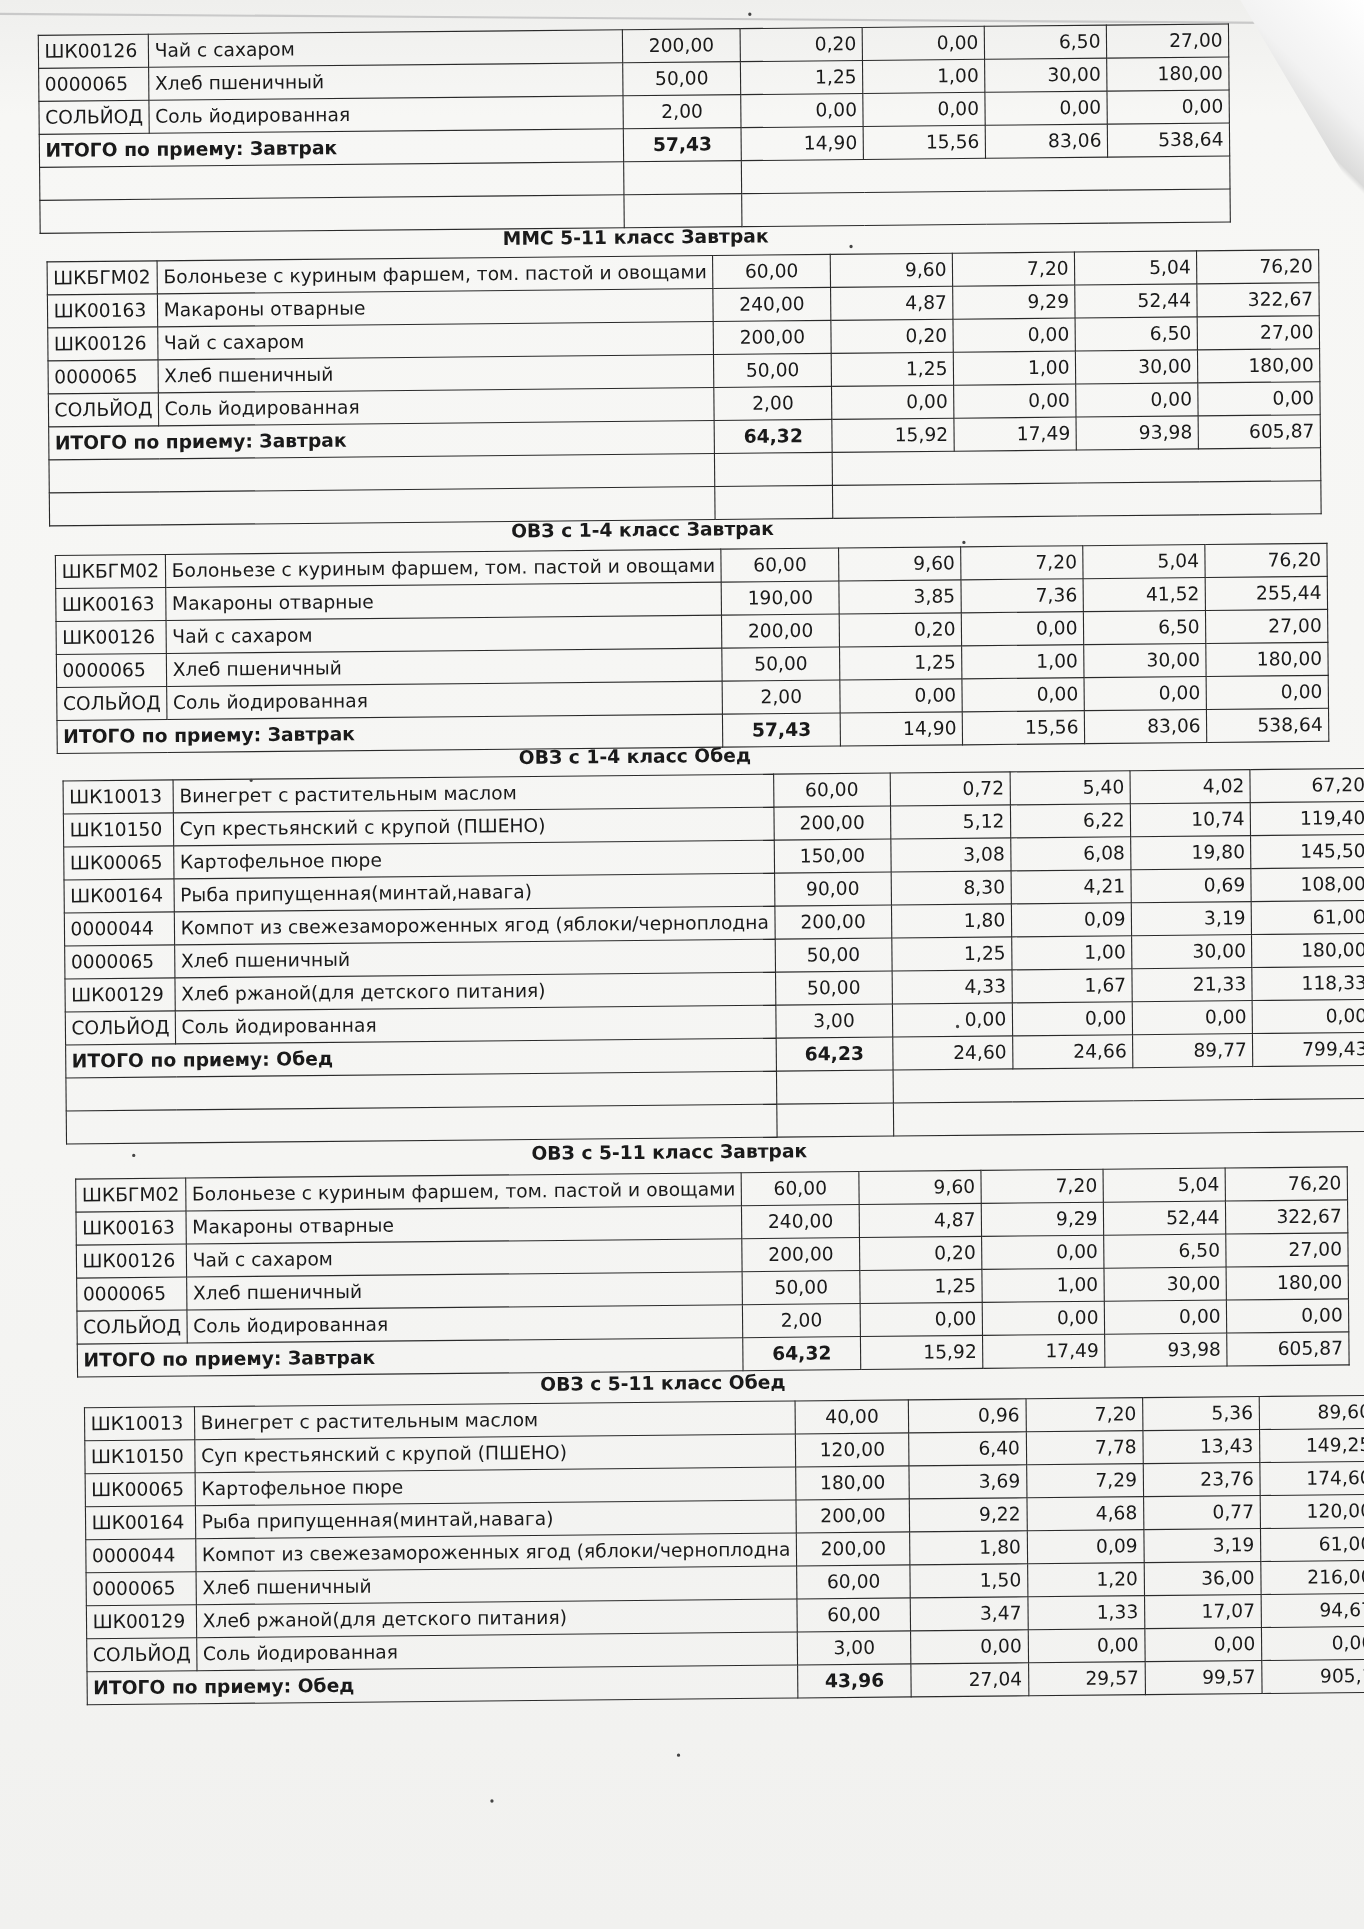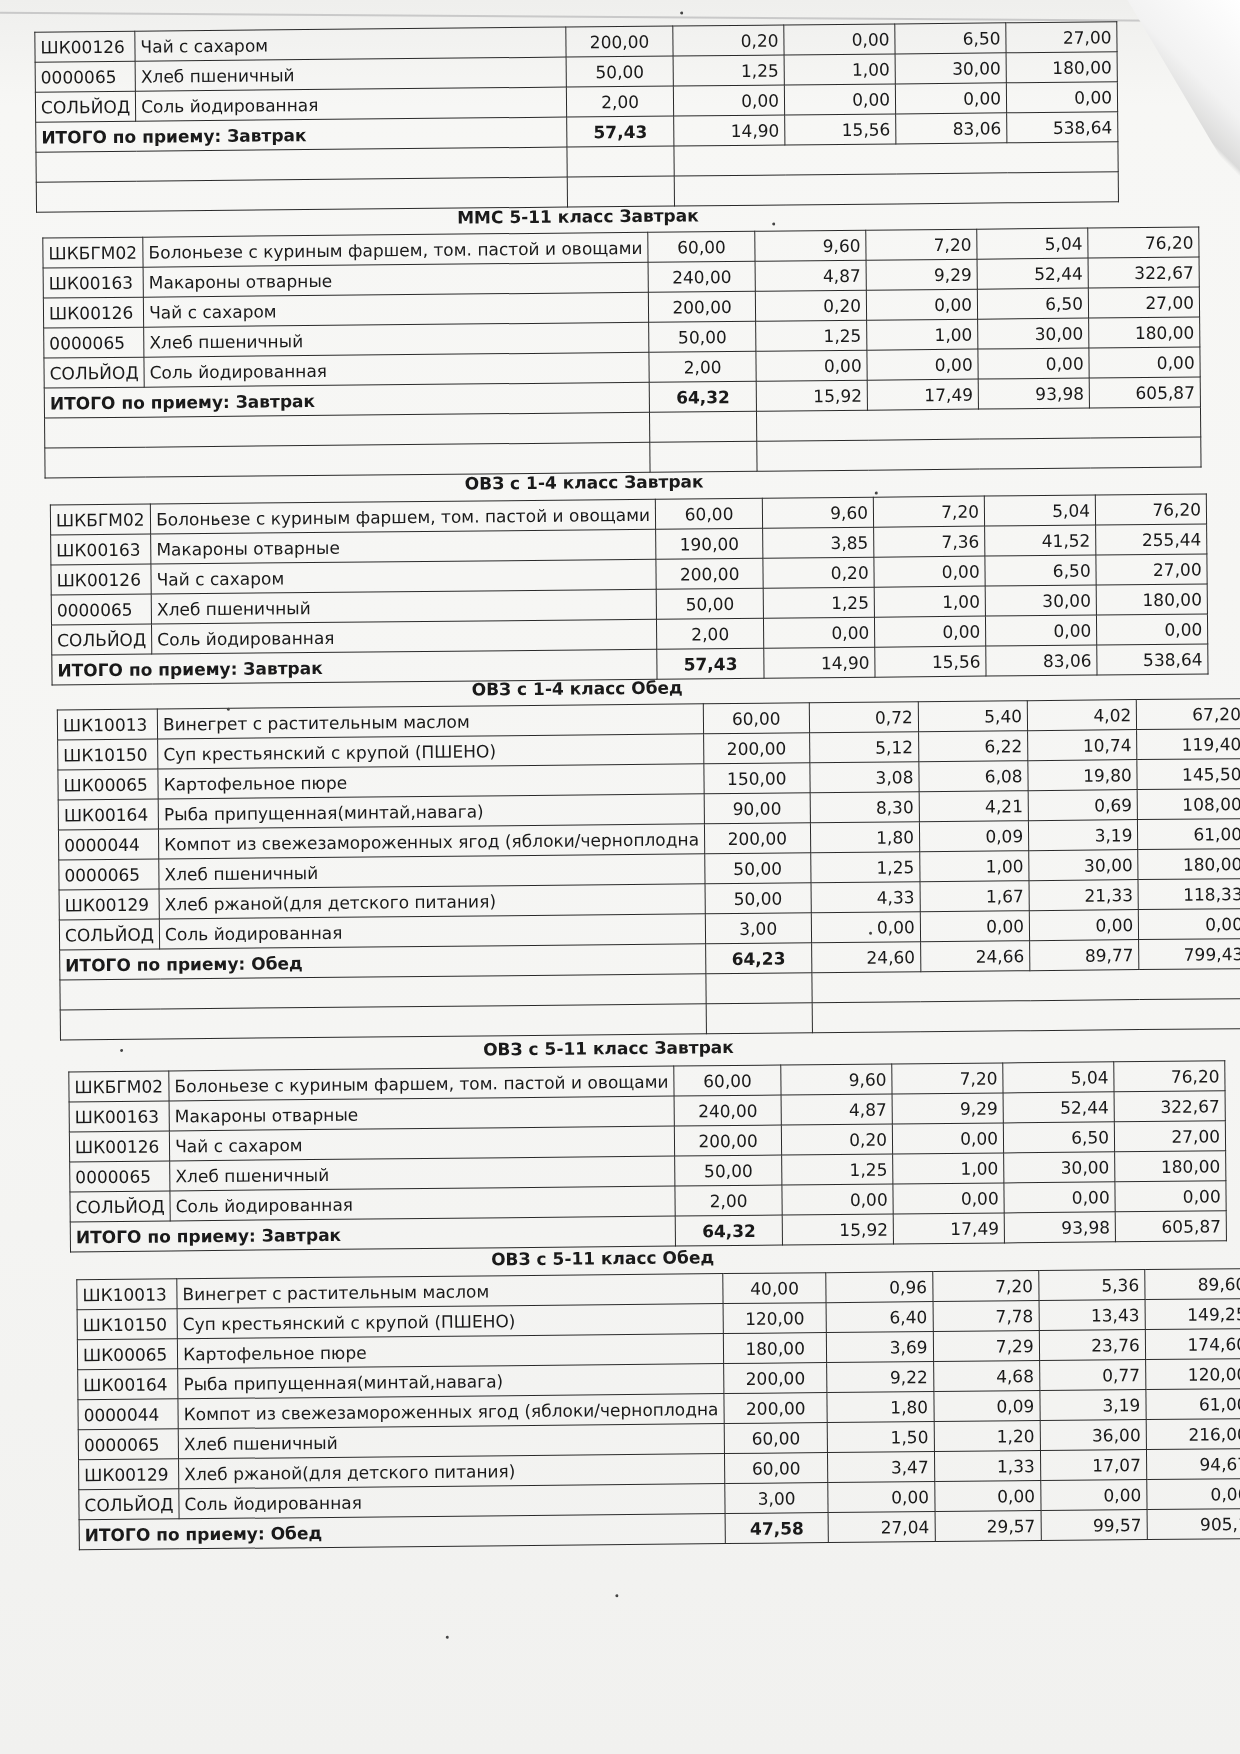--- a/index.html
+++ b/index.html
@@ -454,21 +454,21 @@
               <td class="code">СОЛЬЙОД</td>
               <td class="name">Соль йодированная</td>
               <td class="qty">3,00</td>
               <td class="num">0,00</td>
               <td class="num">0,00</td>
               <td class="num">0,00</td>
               <td class="num last">0,00</td>
             </tr>
             <tr>
               <td class="total-label" colspan="2">ИТОГО по приему: Обед</td>
-              <td class="qty bold">47,58</td>
+              <td class="qty bold">43,96</td>
               <td class="num">27,04</td>
               <td class="num">29,57</td>
               <td class="num">99,57</td>
               <td class="num last">905,1</td>
             </tr>
           </tbody>
         </table>
       </div>
       <div class="speck" style="left: 680px; top: 18px;"></div>
       <div class="speck" style="left: 870px; top: 500px;"></div>

